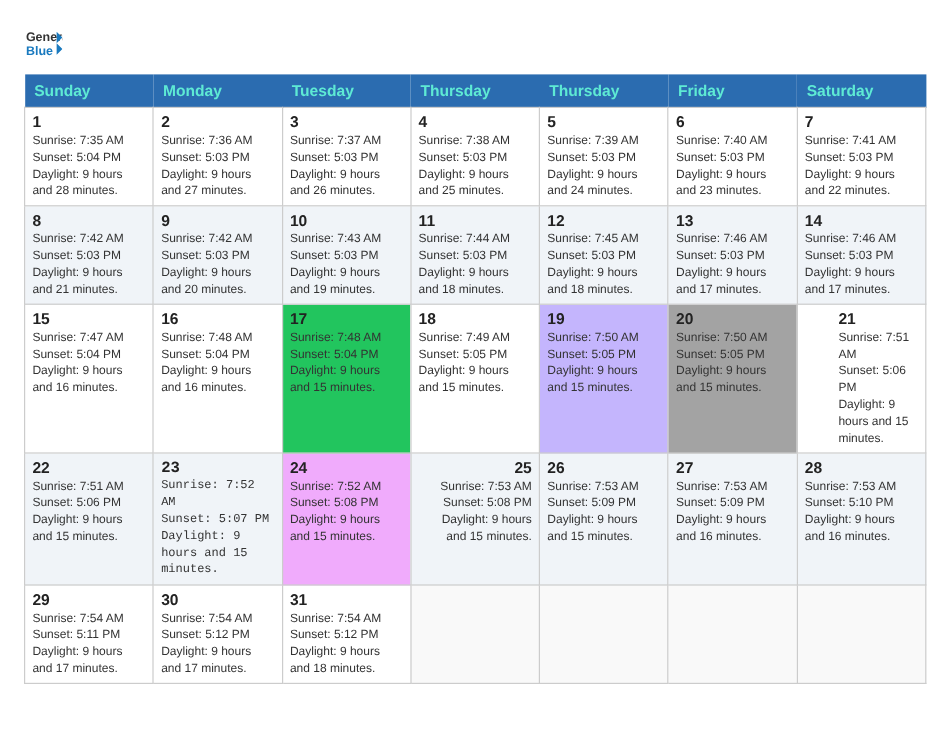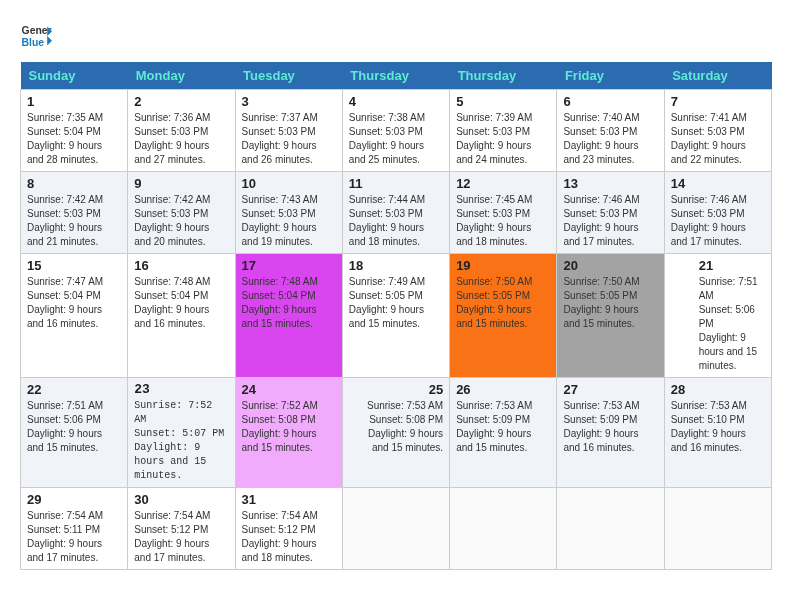--- a/index.html
+++ b/index.html
@@ -171,29 +171,29 @@
       </tr>
       <tr>
         <td style="background-color: rgb(255, 255, 255);">
           <span class="day-num">15</span>
           <div class="day-info">Sunrise: 7:47 AM<br>Sunset: 5:04 PM<br>Daylight: 9 hours and 16 minutes.</div>
         </td>
         <td style="background-color: rgb(255, 255, 255);">
           <span class="day-num">16</span>
           <div class="day-info">Sunrise: 7:48 AM<br>Sunset: 5:04 PM<br>Daylight: 9 hours and 16 minutes.</div>
         </td>
-        <td style="background-color: #d946ef; margin-left: 27px;">
+        <td style="background-color: #22c55e; margin-left: 27px;">
           <span class="day-num">17</span>
           <div class="day-info">Sunrise: 7:48 AM<br>Sunset: 5:04 PM<br>Daylight: 9 hours and 15 minutes.</div>
         </td>
         <td style="background-color: rgb(255, 255, 255);">
           <span class="day-num">18</span>
           <div class="day-info">Sunrise: 7:49 AM<br>Sunset: 5:05 PM<br>Daylight: 9 hours and 15 minutes.</div>
         </td>
-        <td style="background-color: #f97316;">
+        <td style="background-color: #c4b5fd;">
           <span class="day-num">19</span>
           <div class="day-info">Sunrise: 7:50 AM<br>Sunset: 5:05 PM<br>Daylight: 9 hours and 15 minutes.</div>
         </td>
         <td style="background-color: #a3a3a3;">
           <span class="day-num">20</span>
           <div class="day-info">Sunrise: 7:50 AM<br>Sunset: 5:05 PM<br>Daylight: 9 hours and 15 minutes.</div>
         </td>
         <td style="background-color: rgb(255, 255, 255); padding-left: 34px;">
           <span class="day-num">21</span>
           <div class="day-info">Sunrise: 7:51 AM<br>Sunset: 5:06 PM<br>Daylight: 9 hours and 15 minutes.</div>

